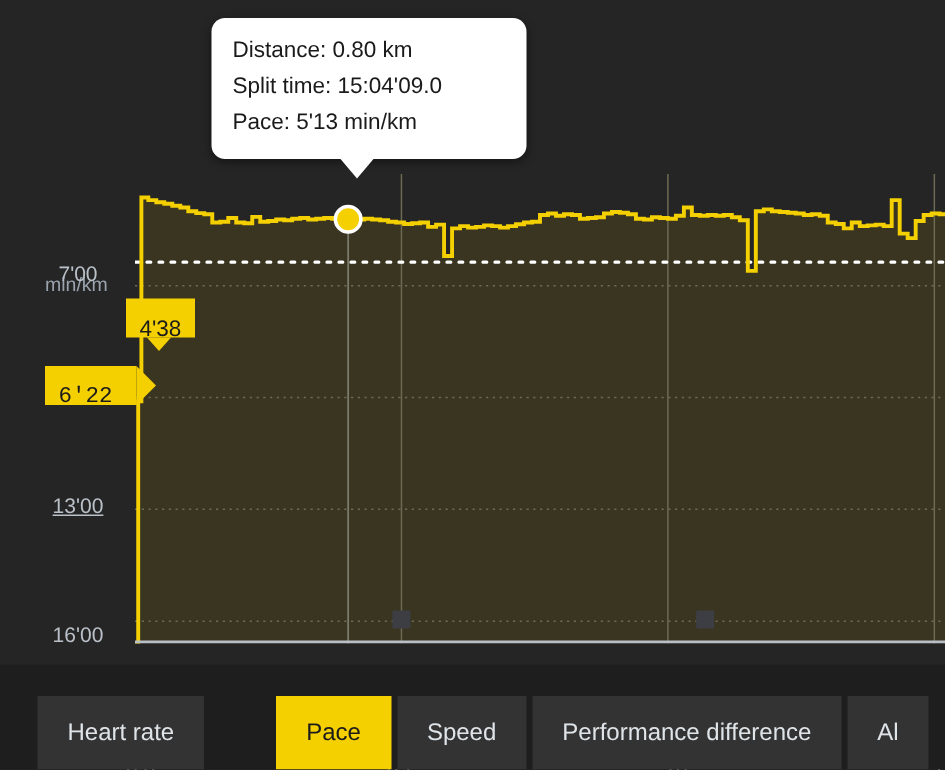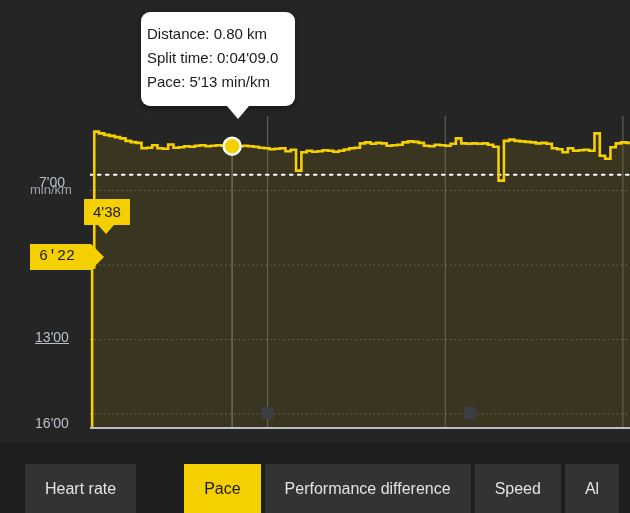--- a/index.html
+++ b/index.html
@@ -63,43 +63,43 @@
   .x-label.last { transform: none; }
 
   
   .badge {
     position: absolute;
     background: #f5d000;
     color: #1b1b1b;
     font-size: 15px;
     font-family: "Liberation Sans", sans-serif;
     height: 26px; line-height: 26px;
-    padding: 0 9px;
+    padding: 8px 9px;
     white-space: nowrap;
     z-index: 6;
   }
   .badge-max { left: 84px; top: 111px; }
   .badge-max::after {
     content: ""; position: absolute; left: 14px; top: 26px;
     border-left: 8px solid transparent; border-right: 8px solid transparent;
     border-top: 9px solid #f5d000;
   }
   .badge-avg { left: 30px; top: 156px; padding-right: 16px; font-family: Liberation Mono, monospace; }
   .badge-avg::after {
     content: ""; position: absolute; left: 100%; top: 0;
     border-top: 13px solid transparent; border-bottom: 13px solid transparent;
     border-left: 13px solid #f5d000;
   }
 
   
   .tooltip {
     position: absolute; left: 141px; top: 12px;
-    width: 154px;
+    width: 210px;
     background: #ffffff; border-radius: 9px;
-    padding: 10px 14px 12px 6px;
+    padding: 10px 14px 12px 14px;
     z-index: 20;
     box-shadow: 0 2px 6px rgba(0,0,0,.45);
   }
   .tooltip-row {
     font-size: 15px; color: #1a1a1a; line-height: 24px;
     white-space: nowrap;
   }
   .tooltip::after {
     content: ""; position: absolute; left: 86px; top: 100%;
     border-left: 11px solid transparent; border-right: 11px solid transparent;
@@ -177,37 +177,37 @@
       <div class="x-label" style="left:452px;">10'</div>
       <div class="x-label last" style="left:622px;">1</div>
     </div>
 
     <div class="badge badge-max">4'38</div>
     <div class="badge badge-avg">6'22</div>
   </div>
 
   <div class="tooltip">
     <div class="tooltip-row">Distance: 0.80 km</div>
-    <div class="tooltip-row">Split time: 0:04'09.0</div>
+    <div class="tooltip-row">Split time: 15:04'09.0</div>
     <div class="tooltip-row">Pace: 5'13 min/km</div>
   </div>
 
   <div class="tabbar">
     <div class="tabs" id="tabs">
         <div class="tab">
           <span>Heart rate</span>
         </div>
         <div class="tab active">
           <span>Pace</span>
         </div>
         <div class="tab">
+          <span>Speed</span>
+        </div>
+        <div class="tab">
           <span>Performance difference</span>
-        </div>
-        <div class="tab">
-          <span>Speed</span>
         </div>
         <div class="tab">
           <span>Al</span>
         </div>
       </div>
   </div>
 
 </div>
 
 </body></html>

